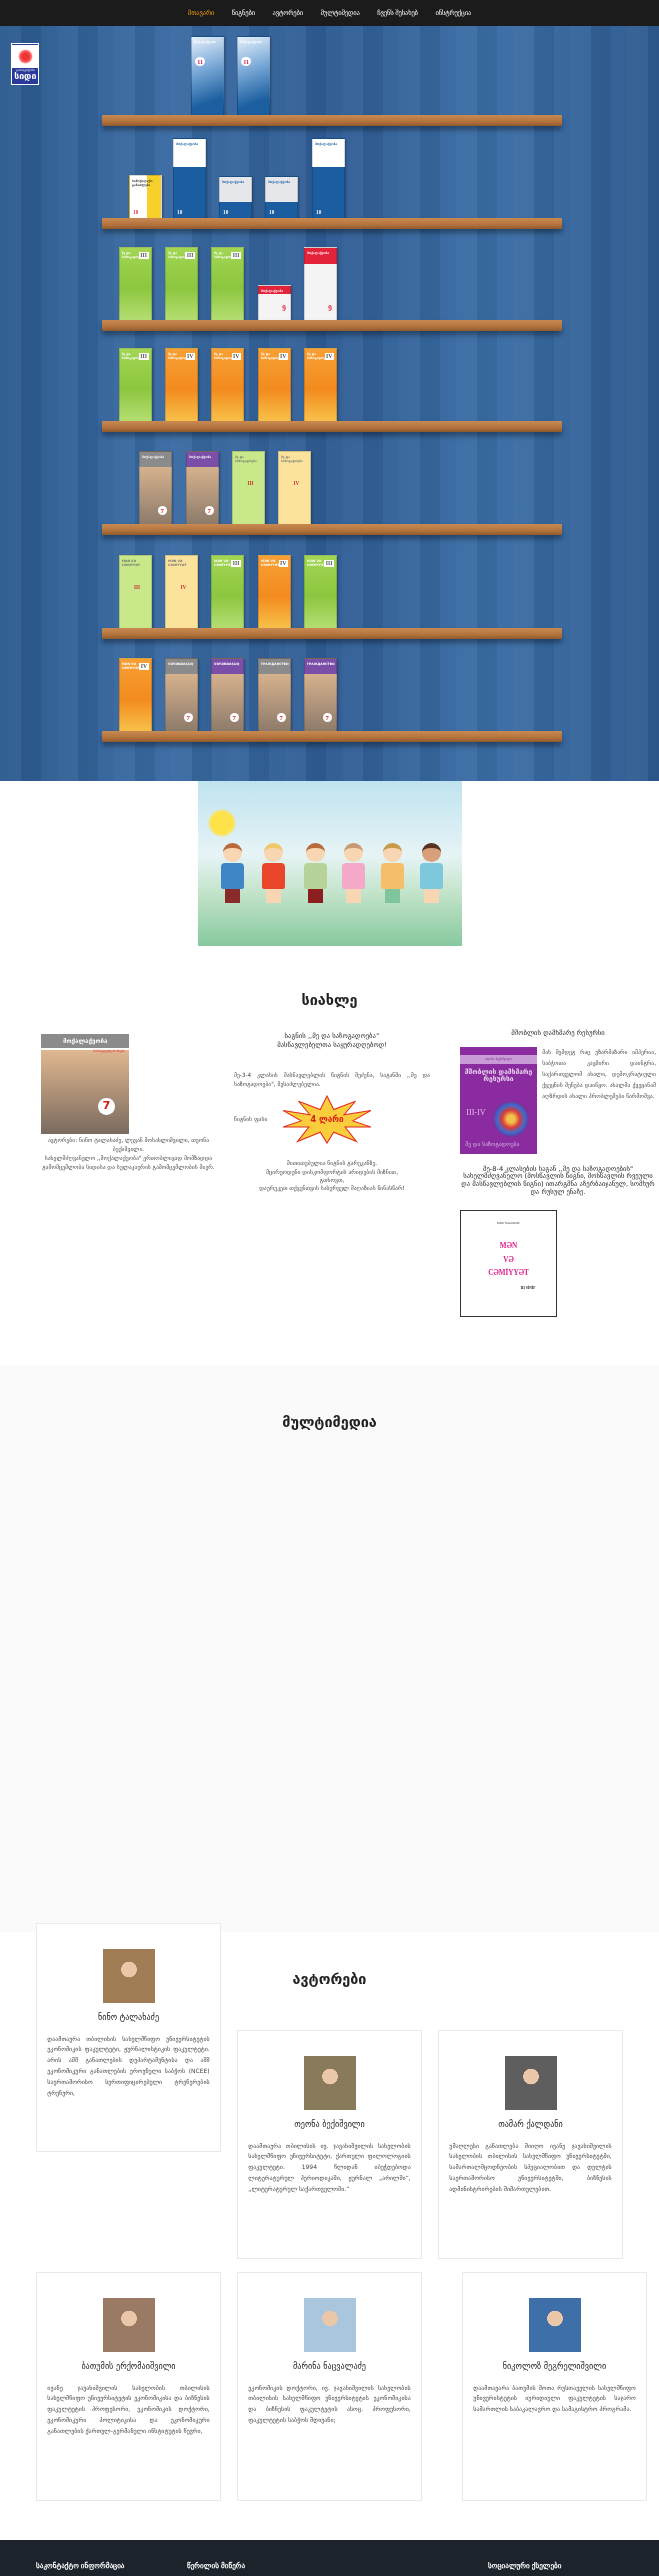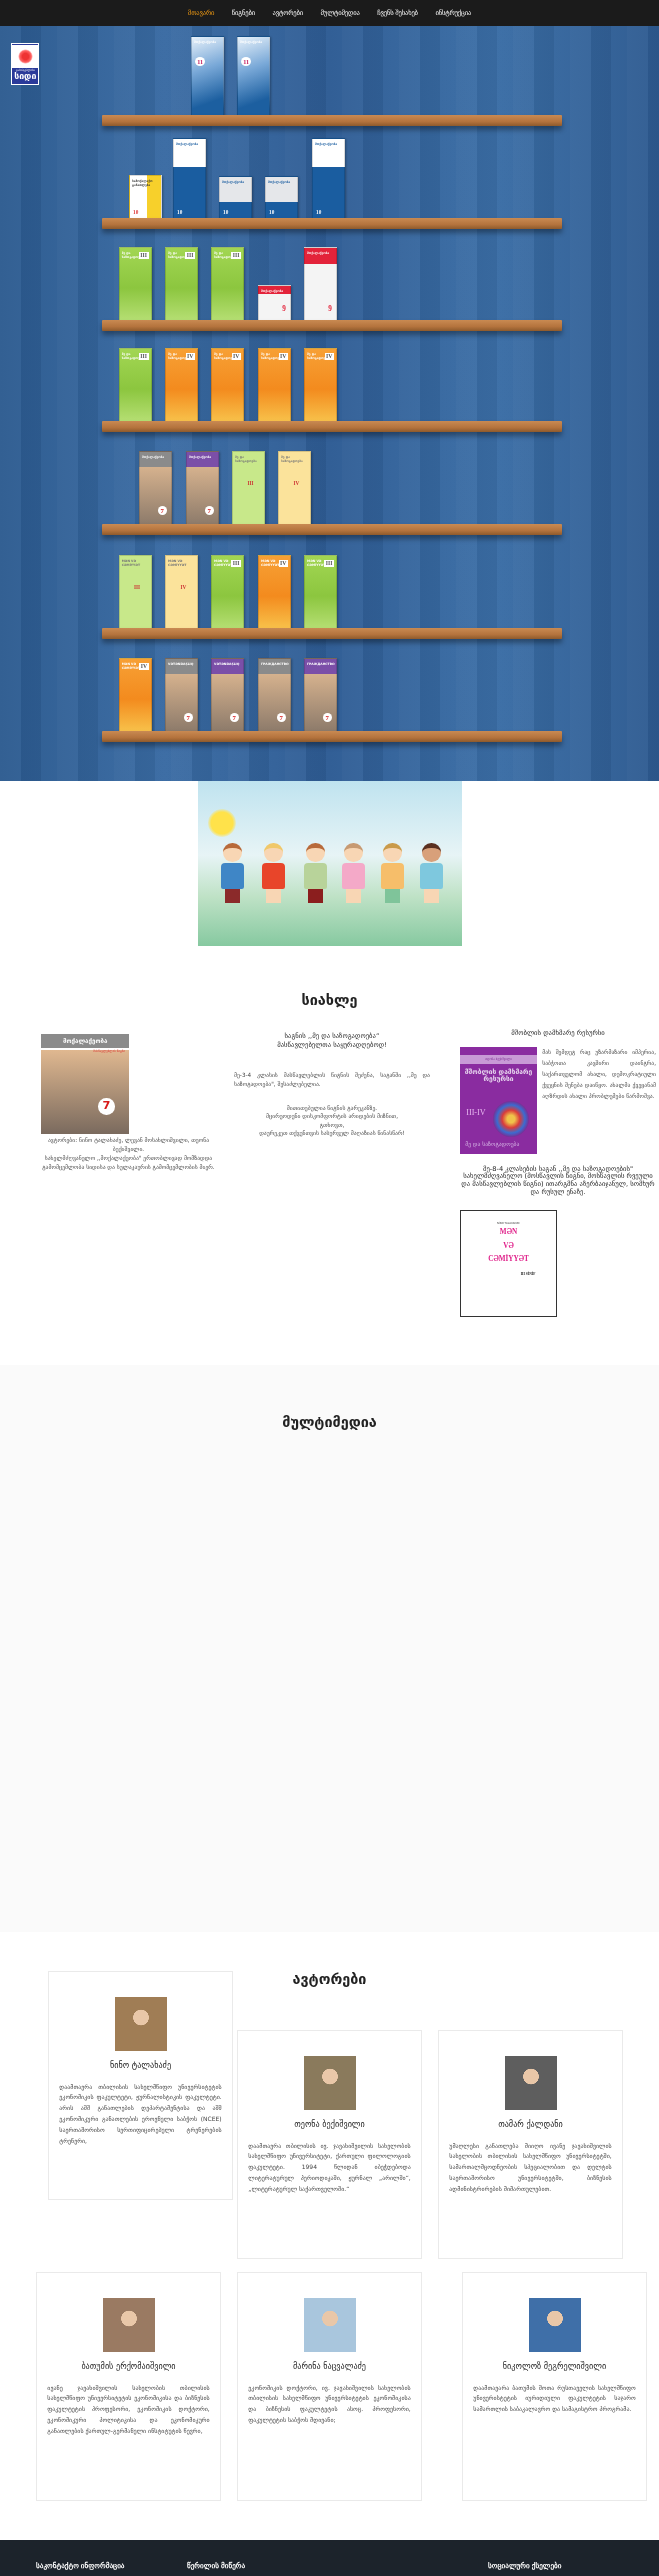--- a/index.html
+++ b/index.html
@@ -63,21 +63,21 @@
   .parent-box { display: flex; gap: 5.2px; }
   .parent-cover { width: 77px; height: 107px; background: #8a2ca0; flex-shrink: 0; position: relative; color: #e8d7ef; }
   .parent-cover .band { background: #c89ad6; height: 9.3px; margin-top: 7.7px; font-size: 3.1px; text-align: center; line-height: 9.3px; color: #7a2c90; }
   .parent-cover .tt { font-size: 6.7px; text-align: center; line-height: 7.7px; margin-top: 4.1px; font-weight: bold; }
   .parent-cover .rn { position: absolute; left: 6.2px; top: 61px; font-family: "Liberation Serif", serif; font-size: 8.2px; color: #e8b8f0; }
   .parent-cover .circle { position: absolute; right: 8.2px; top: 54px; width: 36px; height: 36px; border-radius: 50%; background: radial-gradient(circle, #f0c24a 15%, #d93b3b 35%, #3a6cd1 55%, #7a2c90 72%); }
   .parent-text { font-size: 5.7px; color: #444; line-height: 10.8px; text-align: justify; }
   .trans-note { text-align: center; font-size: 6.7px; line-height: 7.7px; margin-top: 11.3px; }
   .az-cover { width: 97px; height: 107px; border: 0.5px solid #333; margin-top: 13.4px; text-align: center; background: #fff; }
   .az-cover .a { font-size: 2.6px; margin-top: 11.3px; color: #444; }
-  .az-cover .b { color: #e0218a; font-size: 7.2px; font-weight: bold; font-family: "Liberation Serif", serif; line-height: 13.4px; margin-top: 1px; }
+  .az-cover .b { color: #e0218a; font-size: 7.2px; font-weight: bold; font-family: "Liberation Serif", serif; line-height: 13.4px; margin-top: 15px; }
   .az-cover .c { font-size: 3.6px; font-weight: bold; font-family: "Liberation Serif", serif; text-align: right; padding-right: 20.6px; margin-top: 5.2px; }
 
   
   .mm-section { position: absolute; top: 1365px; left: 0; width: 659px; height: 567px; background: #fafafa; }
   .mm-title { position: absolute; top: 49px; width: 659px; text-align: center; font-size: 14.4px; }
 
   
   .authors-title { position: absolute; top: 1971px; left: 0; width: 659px; text-align: center; font-size: 14.4px; }
   .author-card { position: absolute; width: 185px; height: 229px; border: 0.5px solid #eaeaea; background: #fff; }
   .author-card .photo { width: 52px; height: 54px; margin: 25px auto 0; }
@@ -300,20 +300,29 @@
     <div style="color:#d33;font-size:3.1px;text-align:right;padding-right:4.1px;">მასწავლებლის წიგნი</div>
     <div style="position:absolute;right:14.4px;bottom:19.6px;width:16.5px;height:16.5px;border-radius:50%;background:#fff;color:#d81b1b;font-weight:bold;font-size:11.3px;text-align:center;line-height:16.5px;">7</div>
   </div>
   <p style="color:#444;font-size:5.7px;line-height:8.8px;margin-top:2.1px">ავტორები: ნინო ტალახაძე, ლევან მოსახლიშვილი, თეონა ბექიშვილი.</p>
   <p style="color:#444;font-size:5.7px;line-height:8.8px">სახელმძღვანელო ,,მოქალაქეობა" ერთობლივად მომზადდა გამომცემლობა სიდისა და სულაკაურის გამომცემლობის მიერ.</p>
 </div>
 
 <div class="col col-mid">
   <h3 style="margin:9px 36px 0;">საგნის ,,მე და საზოგადოება“ მასწავლებელთა საყურადღებოდ!</h3>
   <p style="margin-top:21.6px;">მე-3-4 კლასის მასწავლებლის წიგნის შეძენა, საგანში ,,მე და საზოგადოება", შესაძლებელია.</p>
+  <div class="price-row">
+    <span class="price-label">წიგნის ფასი</span>
+    <div class="starburst">
+      <svg viewBox="0 0 170 95">
+        <polygon points="85,2 98,28 140,12 118,38 170,30 135,50 170,62 120,62 142,90 98,72 85,93 72,72 28,90 50,62 0,62 35,50 0,30 52,38 30,12 72,28" fill="#f9cd3c" stroke="#e52b1f" stroke-width="2"></polygon>
+      </svg>
+      <span>4 ლარი</span>
+    </div>
+  </div>
   <div class="center-note">
     <div>მითითებულია წიგნის გარეკანზე.</div>
     <div>მცირეოდენი დისკომფორტის არიდების მიზნით,</div>
     <div>გთხოვთ,</div>
     <div>დაურეკეთ თქვენთვის სასურველ მაღაზიას წინასწარ!</div>
   </div>
 </div>
 
 <div class="col col-right">
   <h3>მშობლის დამხმარე რესურსი</h3>
@@ -338,21 +347,21 @@
     <div class="c">III SİNİF</div>
   </div>
 </div>
 
 <section class="mm-section">
   <h2 class="mm-title">მულტიმედია</h2>
 </section>
 
 <h2 class="authors-title">ავტორები</h2>
 <div id="authors">
-    <div class="author-card" style="left: 36px; top: 1971px; margin-left: 12px;">
+    <div class="author-card" style="left: 36px; top: 1923px;">
       <div class="photo" style="background: radial-gradient(circle at 50% 38%, rgb(233, 199, 168) 0px, rgb(233, 199, 168) 18%, rgb(160, 125, 85) 19%, rgb(160, 125, 85) 100%);"></div>
       <div class="name">ნინო ტალახაძე</div>
       <p class="bio">დაამთავრა თბილისის სახელმწიფო უნივერსიტეტის ეკონომიკის ფაკულტეტი, ჟურნალისტიკის ფაკულტეტი. არის აშშ განათლების დეპარტამენტისა და აშშ ეკონომიკური განათლების ეროვნული საბჭოს (NCEE) საერთაშორისო სერთიფიცირებული ტრენერების ტრენერი,</p>
     </div>
     <div class="author-card" style="left: 237px; top: 2030px;">
       <div class="photo" style="background: radial-gradient(circle at 50% 38%, rgb(233, 199, 168) 0px, rgb(233, 199, 168) 18%, rgb(138, 122, 92) 19%, rgb(138, 122, 92) 100%);"></div>
       <div class="name">თეონა ბექიშვილი</div>
       <p class="bio">დაამთავრა თბილისის ივ. ჯავახიშვილის სახელობის სახელმწიფო უნივერსიტეტი, ქართული ფილოლოგიის ფაკულტეტი. 1994 წლიდან იბეჭდებოდა ლიტერატურულ პერიოდიკაში, ჟურნალ „არილში“, „ლიტერატურულ საქართველოში.“</p>
     </div>
     <div class="author-card" style="left: 438px; top: 2030px;">

